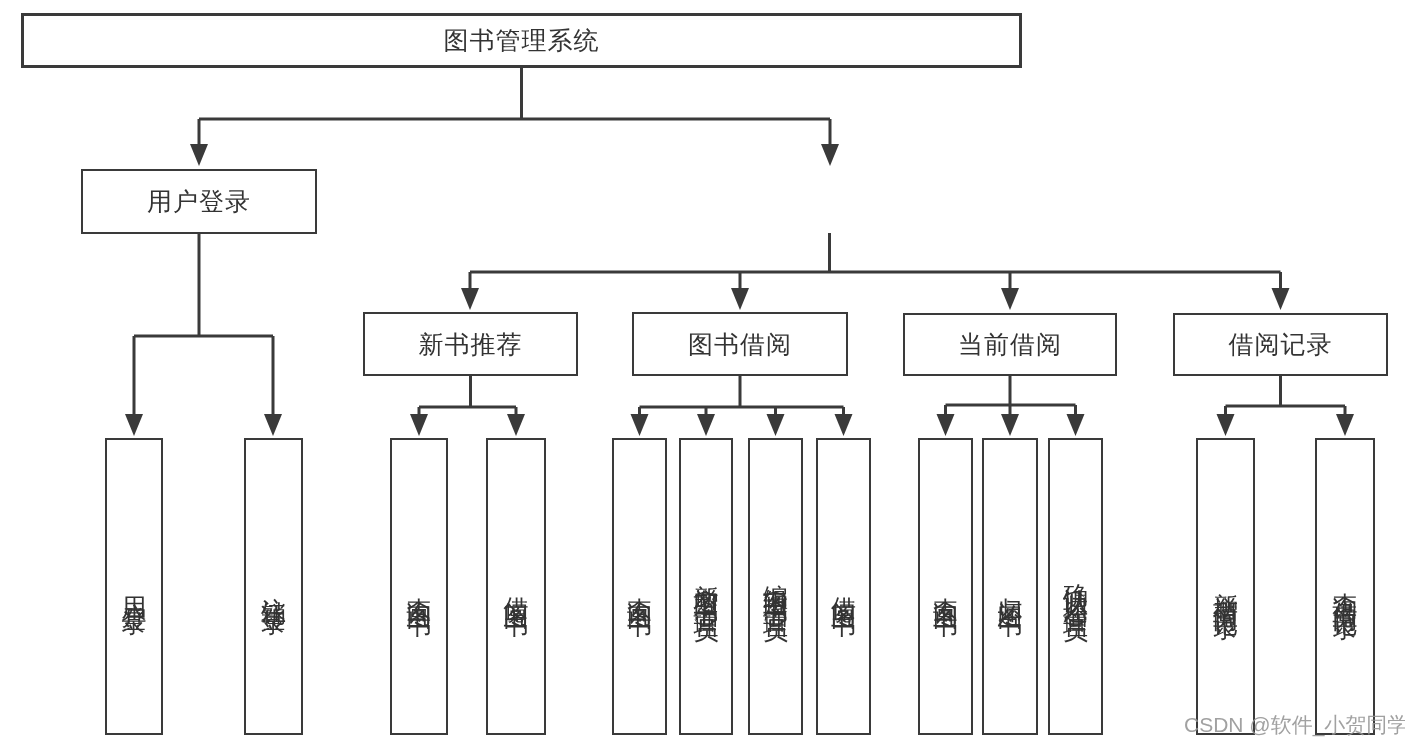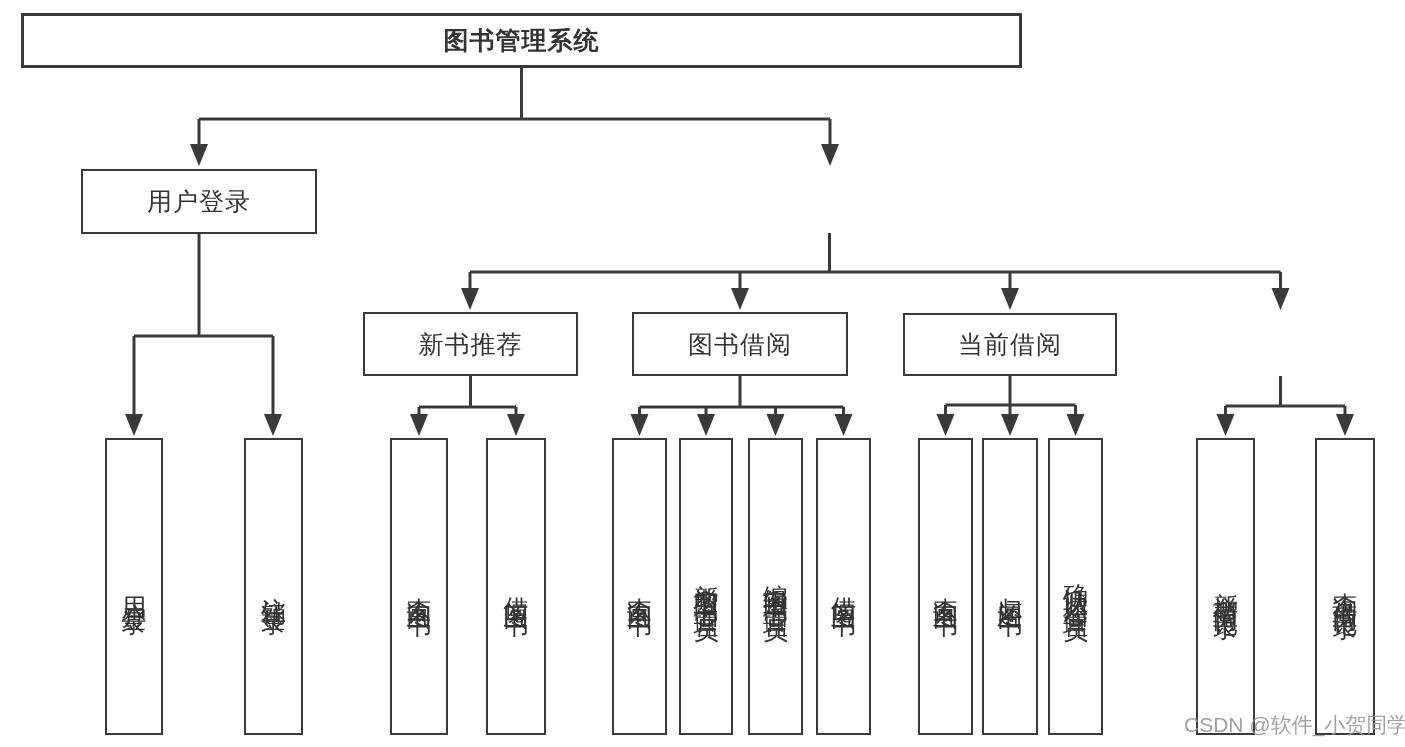--- a/index.html
+++ b/index.html
@@ -29,21 +29,20 @@
     display: flex;
     align-items: center;
     justify-content: center;
     color: #333333;
     font-size: 25px;
     letter-spacing: 1px;
     white-space: nowrap;
   }
   .box.root {
     border-width: 3px;
-    font-weight: bold;
   }
   .vbox {
     position: absolute;
     box-sizing: border-box;
     border: 2.5px solid #3a3a3a;
     background: #ffffff;
     top: 438px;
     height: 297px;
     display: flex;
     align-items: center;
@@ -123,20 +122,23 @@
 
   <div class="box" style="left:363px; top:312px; width:215px; height:64px;">
     <span>新书推荐</span>
   </div>
   <div class="box" style="left:632px; top:312px; width:216px; height:64px;">
     <span>图书借阅</span>
   </div>
   <div class="box" style="left:903px; top:313px; width:214px; height:63px;">
     <span>当前借阅</span>
   </div>
+  <div class="box" style="left:1173px; top:313px; width:215px; height:63px;">
+    <span>借阅记录</span>
+  </div>
 
   <div class="vbox" style="left:105px; width:58px;">
     <span class="vlbl">用户登录</span>
   </div>
   <div class="vbox" style="left:244px; width:59px;">
     <span class="vlbl">注销登录</span>
   </div>
 
   <div class="vbox" style="left:390px; width:58px;">
     <span class="vlbl">查询图书</span>

